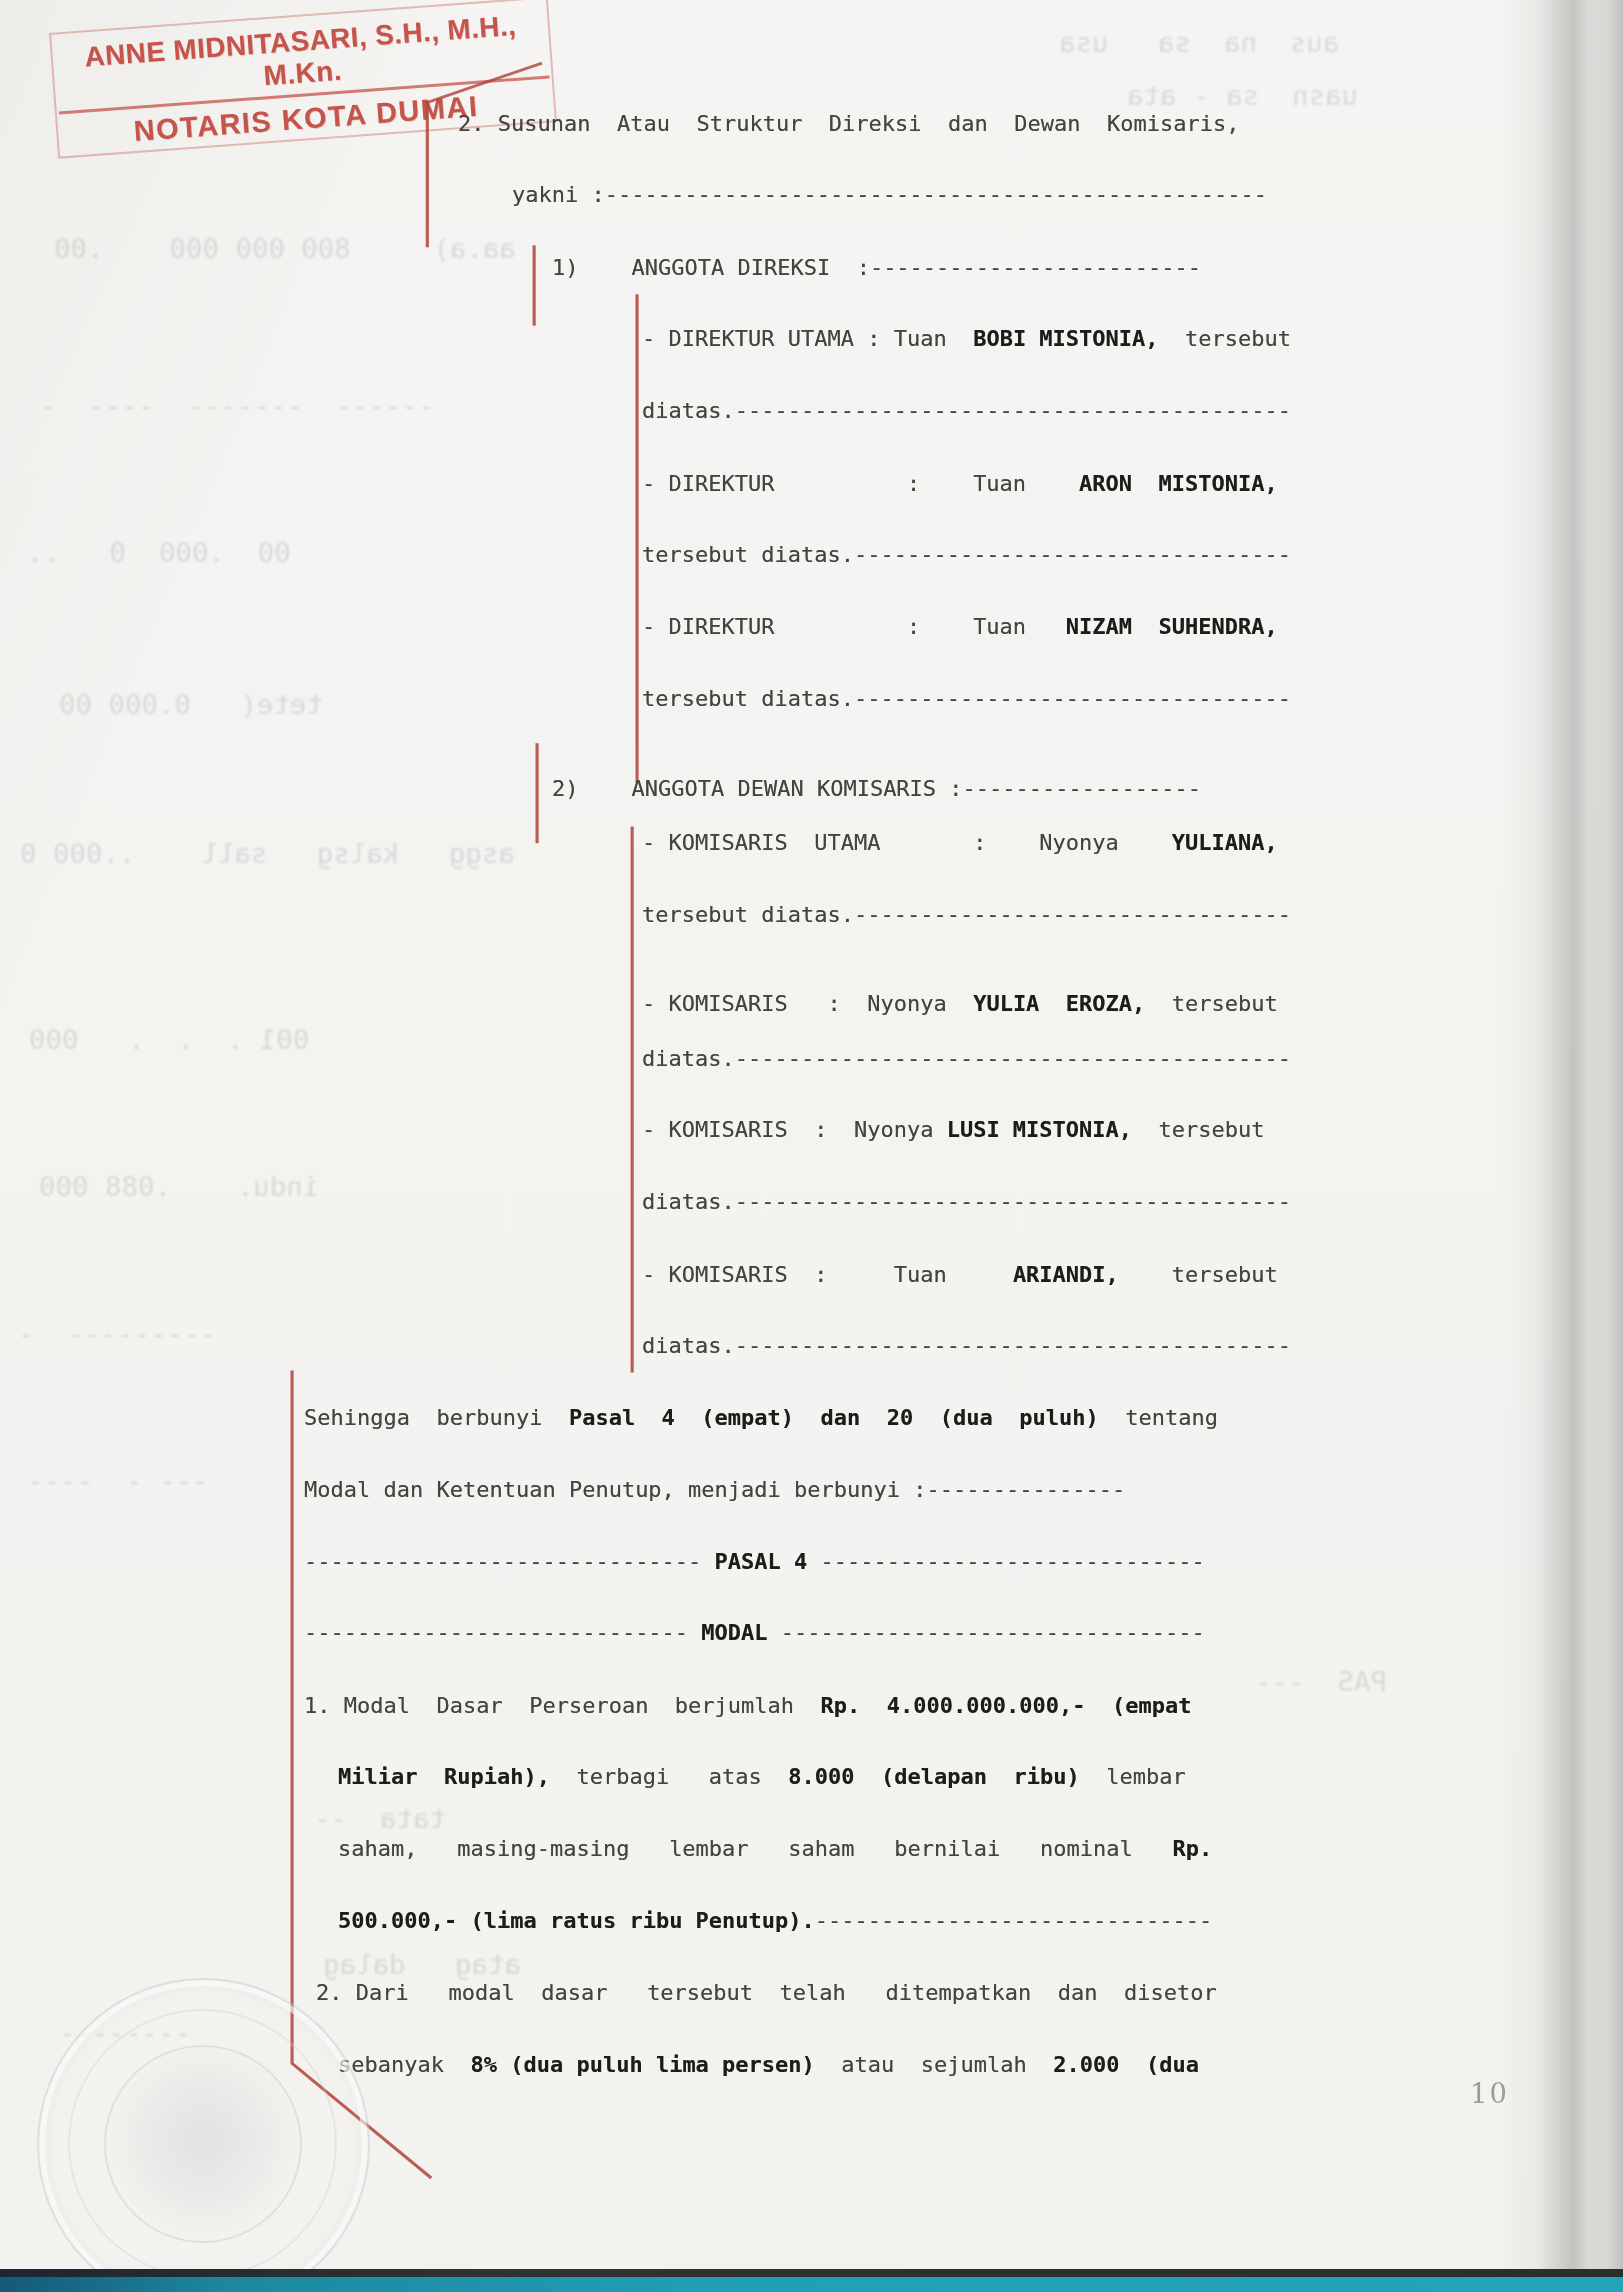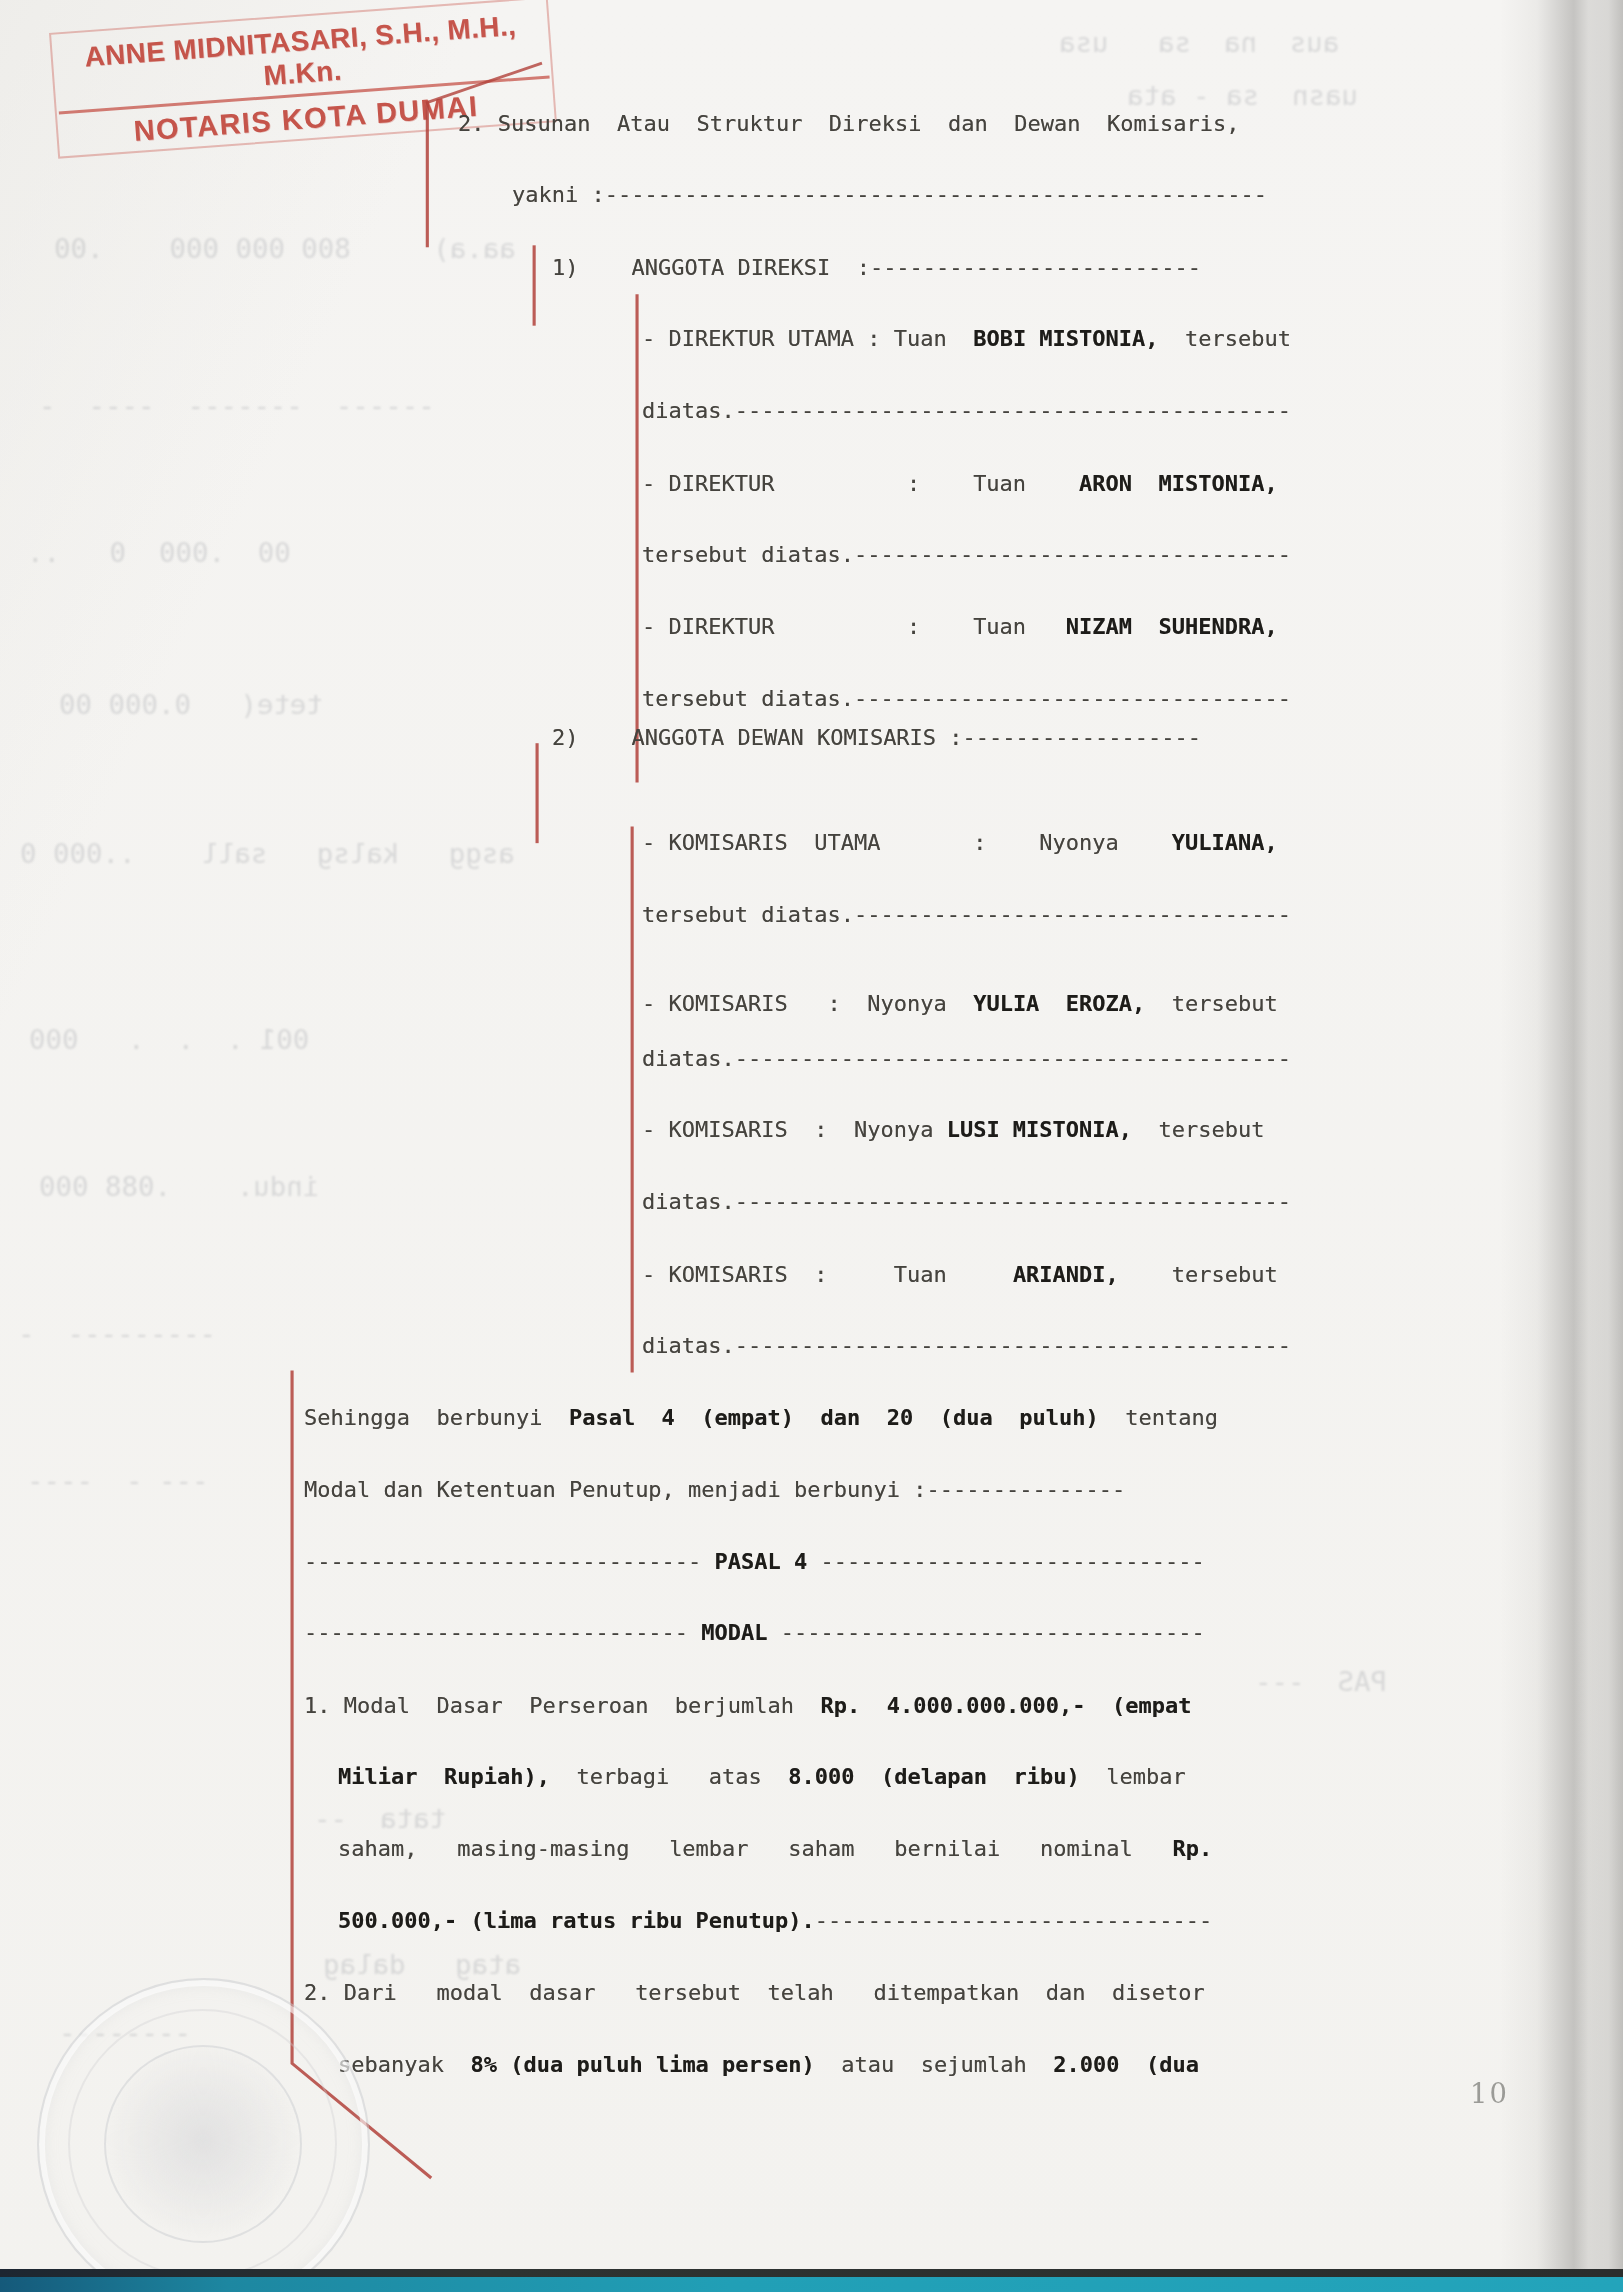--- a/index.html
+++ b/index.html
@@ -134,38 +134,38 @@
   <div id="text-layer">
       <div class="tline" style="left: 458px; top: 108px;"><span>2. Susunan  Atau  Struktur  Direksi  dan  Dewan  Komisaris,</span></div>
       <div class="tline" style="left: 512px; top: 179px;"><span>yakni :--------------------------------------------------</span></div>
       <div class="tline" style="left: 552px; top: 252px;"><span>1)    ANGGOTA DIREKSI  :-------------------------</span></div>
       <div class="tline" style="left: 642px; top: 323px;"><span>- DIREKTUR UTAMA : Tuan  </span><b>BOBI MISTONIA,</b><span>  tersebut</span></div>
       <div class="tline" style="left: 642px; top: 395px;"><span>diatas.------------------------------------------</span></div>
       <div class="tline" style="left: 642px; top: 468px;"><span>- DIREKTUR          :    Tuan    </span><b>ARON  MISTONIA,</b><span></span></div>
       <div class="tline" style="left: 642px; top: 539px;"><span>tersebut diatas.---------------------------------</span></div>
       <div class="tline" style="left: 642px; top: 611px;"><span>- DIREKTUR          :    Tuan   </span><b>NIZAM  SUHENDRA,</b><span></span></div>
       <div class="tline" style="left: 642px; top: 683px;"><span>tersebut diatas.---------------------------------</span></div>
-      <div class="tline" style="left: 552px; top: 722px;"><span>2)    ANGGOTA DEWAN KOMISARIS :------------------</span></div>
+      <div class="tline" style="left: 552px; top: 773px;"><span>2)    ANGGOTA DEWAN KOMISARIS :------------------</span></div>
       <div class="tline" style="left: 642px; top: 827px;"><span>- KOMISARIS  UTAMA       :    Nyonya    </span><b>YULIANA,</b><span></span></div>
       <div class="tline" style="left: 642px; top: 899px;"><span>tersebut diatas.---------------------------------</span></div>
       <div class="tline" style="left: 642px; top: 970px; margin-top: 18px;"><span>- KOMISARIS   :  Nyonya  </span><b>YULIA  EROZA,</b><span>  tersebut</span></div>
       <div class="tline" style="left: 642px; top: 1043px;"><span>diatas.------------------------------------------</span></div>
       <div class="tline" style="left: 642px; top: 1114px;"><span>- KOMISARIS  :  Nyonya </span><b>LUSI MISTONIA,</b><span>  tersebut</span></div>
       <div class="tline" style="left: 642px; top: 1186px;"><span>diatas.------------------------------------------</span></div>
       <div class="tline" style="left: 642px; top: 1259px;"><span>- KOMISARIS  :     Tuan     </span><b>ARIANDI,</b><span>    tersebut</span></div>
       <div class="tline" style="left: 642px; top: 1330px;"><span>diatas.------------------------------------------</span></div>
       <div class="tline" style="left: 304px; top: 1402px;"><span>Sehingga  berbunyi  </span><b>Pasal  4  (empat)  dan  20  (dua  puluh)</b><span>  tentang</span></div>
       <div class="tline" style="left: 304px; top: 1474px;"><span>Modal dan Ketentuan Penutup, menjadi berbunyi :---------------</span></div>
       <div class="tline" style="left: 304px; top: 1546px;"><span>------------------------------ </span><b>PASAL 4</b><span> -----------------------------</span></div>
       <div class="tline" style="left: 304px; top: 1617px;"><span>----------------------------- </span><b>MODAL</b><span> --------------------------------</span></div>
       <div class="tline" style="left: 304px; top: 1690px;"><span>1. Modal  Dasar  Perseroan  berjumlah  </span><b>Rp.  4.000.000.000,-  (empat</b><span></span></div>
       <div class="tline" style="left: 338px; top: 1761px;"><span></span><b>Miliar  Rupiah),</b><span>  terbagi   atas  </span><b>8.000  (delapan  ribu)</b><span>  lembar</span></div>
       <div class="tline" style="left: 338px; top: 1833px;"><span>saham,   masing-masing   lembar   saham   bernilai   nominal   </span><b>Rp.</b><span></span></div>
       <div class="tline" style="left: 338px; top: 1905px;"><span></span><b>500.000,- (lima ratus ribu Penutup).</b><span>------------------------------</span></div>
-      <div class="tline" style="left: 304px; top: 1977px;"><span>2. Dari   modal  dasar   tersebut  telah   ditempatkan  dan  disetor</span></div>
+      <div class="tline" style="left: 316px; top: 1977px;"><span>2. Dari   modal  dasar   tersebut  telah   ditempatkan  dan  disetor</span></div>
       <div class="tline" style="left: 338px; top: 2049px;"><span>sebanyak  </span><b>8% (dua puluh lima persen)</b><span>  atau  sejumlah  </span><b>2.000  (dua</b><span></span></div>
     </div>
 
   <div class="seal">
     <div class="seal-mid"></div>
     <div class="seal-inner"></div>
   </div>
 
   <div class="page-number">10</div>
 

